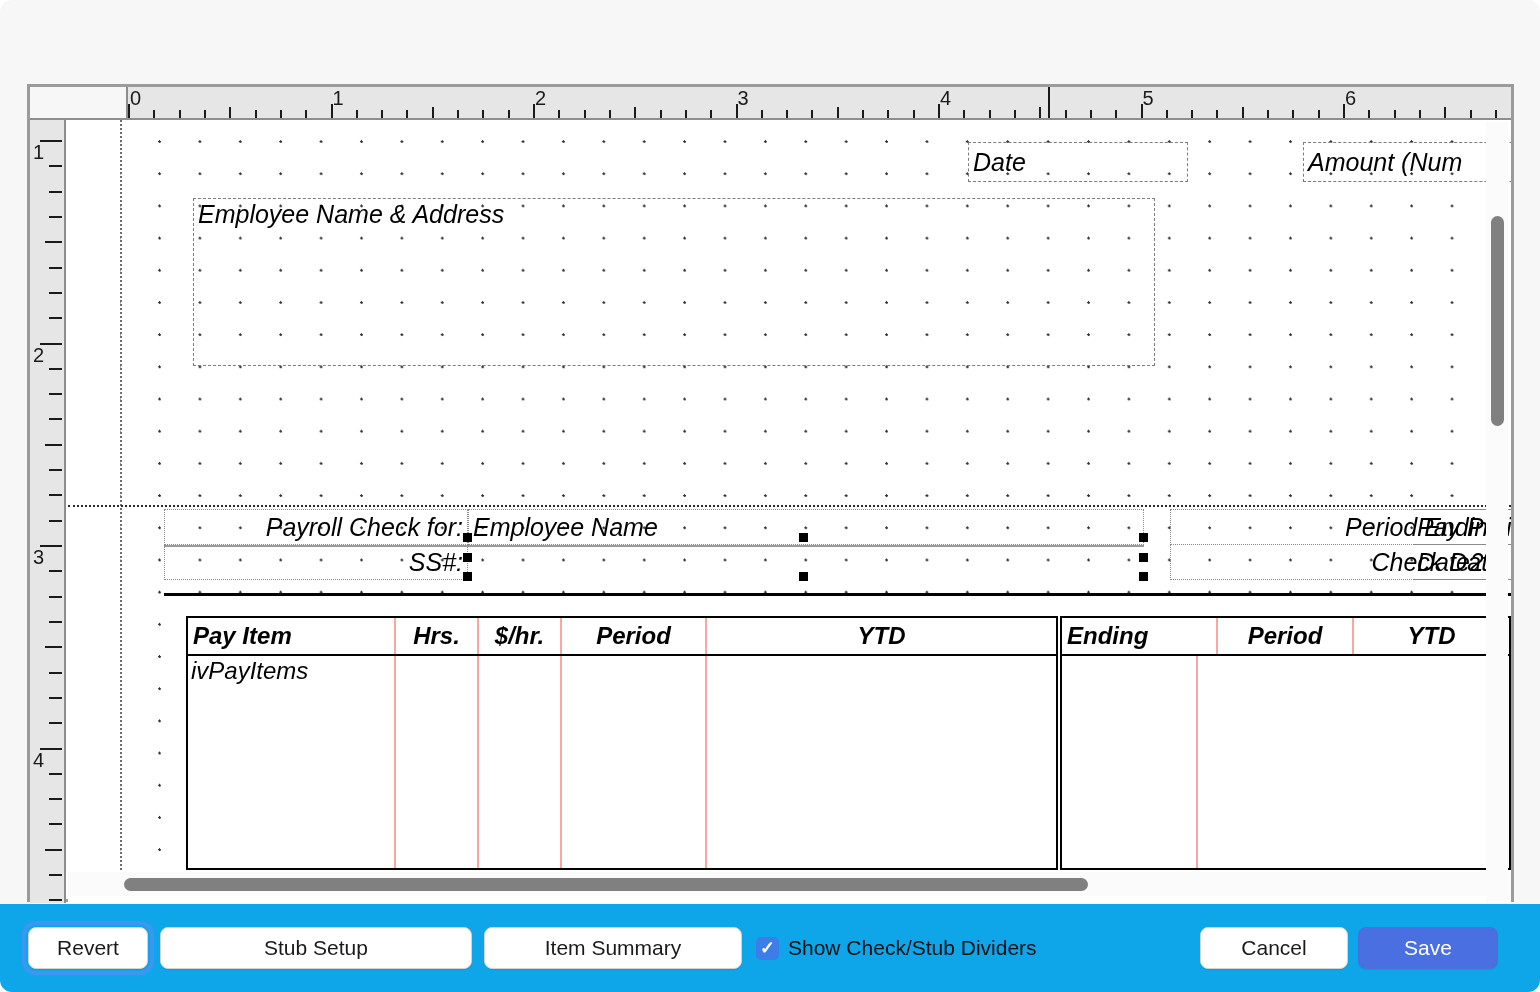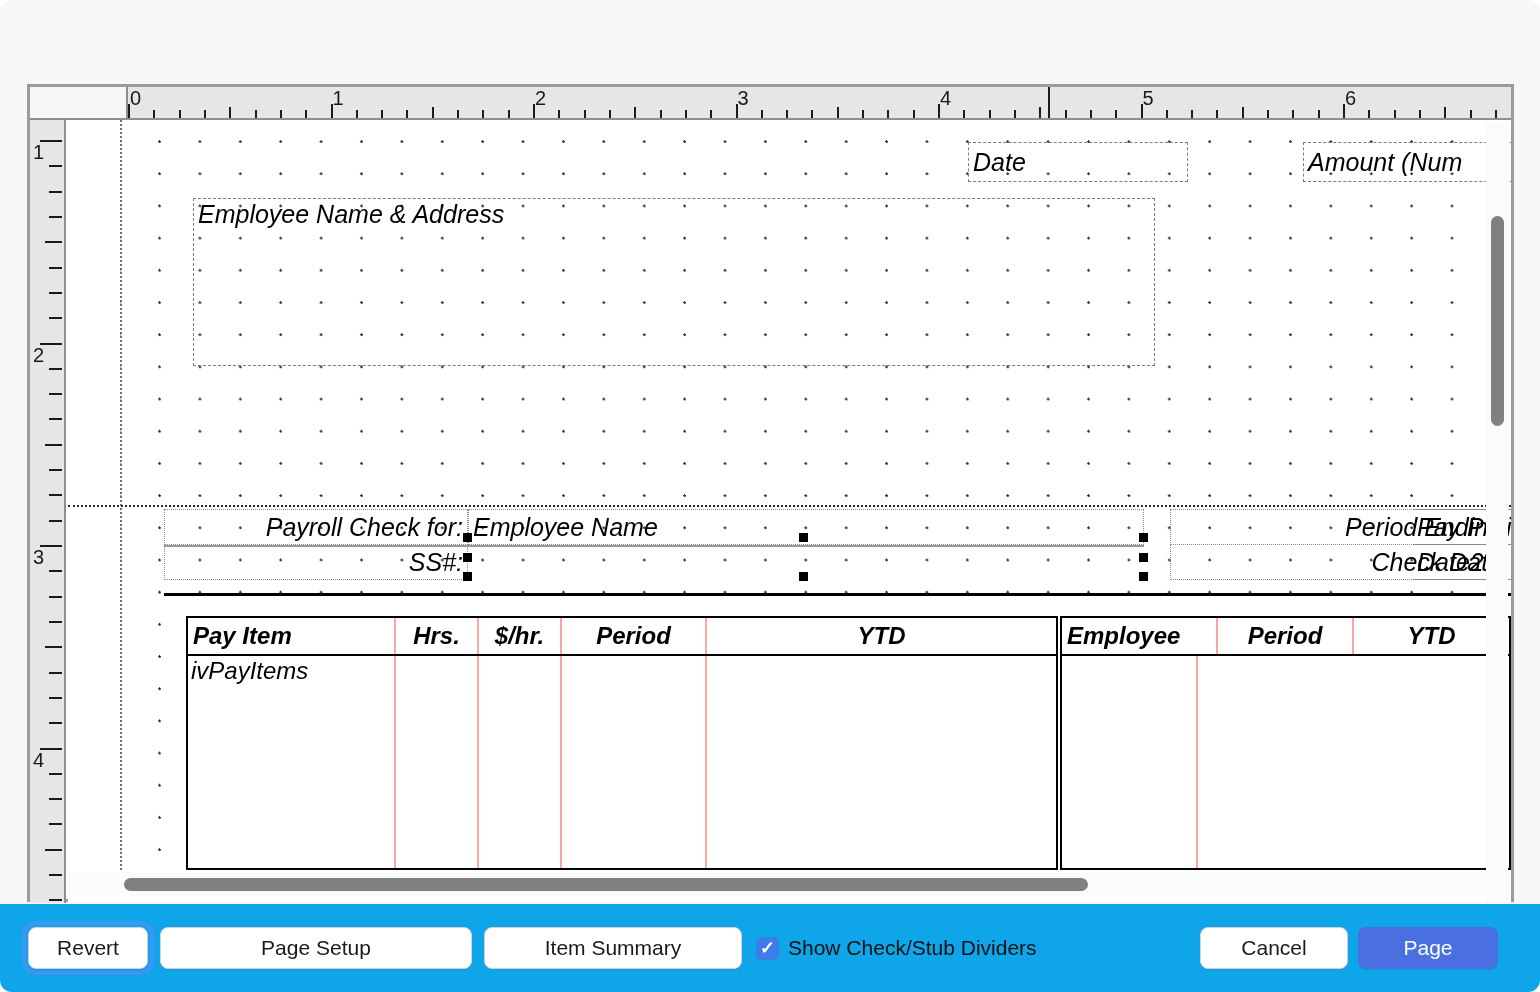--- a/index.html
+++ b/index.html
@@ -415,21 +415,21 @@
             <div class="cell" style="width:208px;">ivPayItems</div>
             <div class="cell" style="width:83px;"></div>
             <div class="cell" style="width:83px;"></div>
             <div class="cell" style="width:145px;"></div>
             <div class="cell" style="flex:1;"></div>
           </div>
         </div>
 
         <div class="tbl" style="left:992px; top:496px; width:451px; height:254px;">
           <div class="hrow">
-            <div class="cell left" style="width:156px;">Employee</div>
+            <div class="cell left" style="width:156px;">Ending</div>
             <div class="cell" style="width:136px;">Period</div>
             <div class="cell" style="flex:1;">YTD</div>
           </div>
           <div class="brow">
             <div class="cell" style="width:136px;"></div>
             <div class="cell" style="flex:1;"></div>
           </div>
         </div>
 
       </div>
@@ -439,25 +439,25 @@
       <div class="vthumb" style="top:94px; height:210px;"></div>
     </div>
     <div class="hscroll">
       <div class="hthumb" style="left:56px; width:964px;"></div>
     </div>
 
   </div>
 
   <div class="bottombar">
     <div class="btn focusring" style="position:absolute; left:28px; width:120px;">Revert</div>
-    <div class="btn" style="position:absolute; left:160px; width:312px;">Page Setup</div>
+    <div class="btn" style="position:absolute; left:160px; width:312px;">Stub Setup</div>
     <div class="btn" style="position:absolute; left:484px; width:258px;">Item Summary</div>
 
     <div class="cbwrap" style="position:absolute; left:756px;">
       <div class="cbox">✓</div>
       <div class="cblabel">Show Check/Stub Dividers</div>
     </div>
 
     <div class="btn" style="position:absolute; left:1200px; width:148px;">Cancel</div>
-    <div class="btn primary" style="position:absolute; left:1358px; width:140px;">Page</div>
+    <div class="btn primary" style="position:absolute; left:1358px; width:140px;">Save</div>
   </div>
 
 </div>
 
 </body></html>

